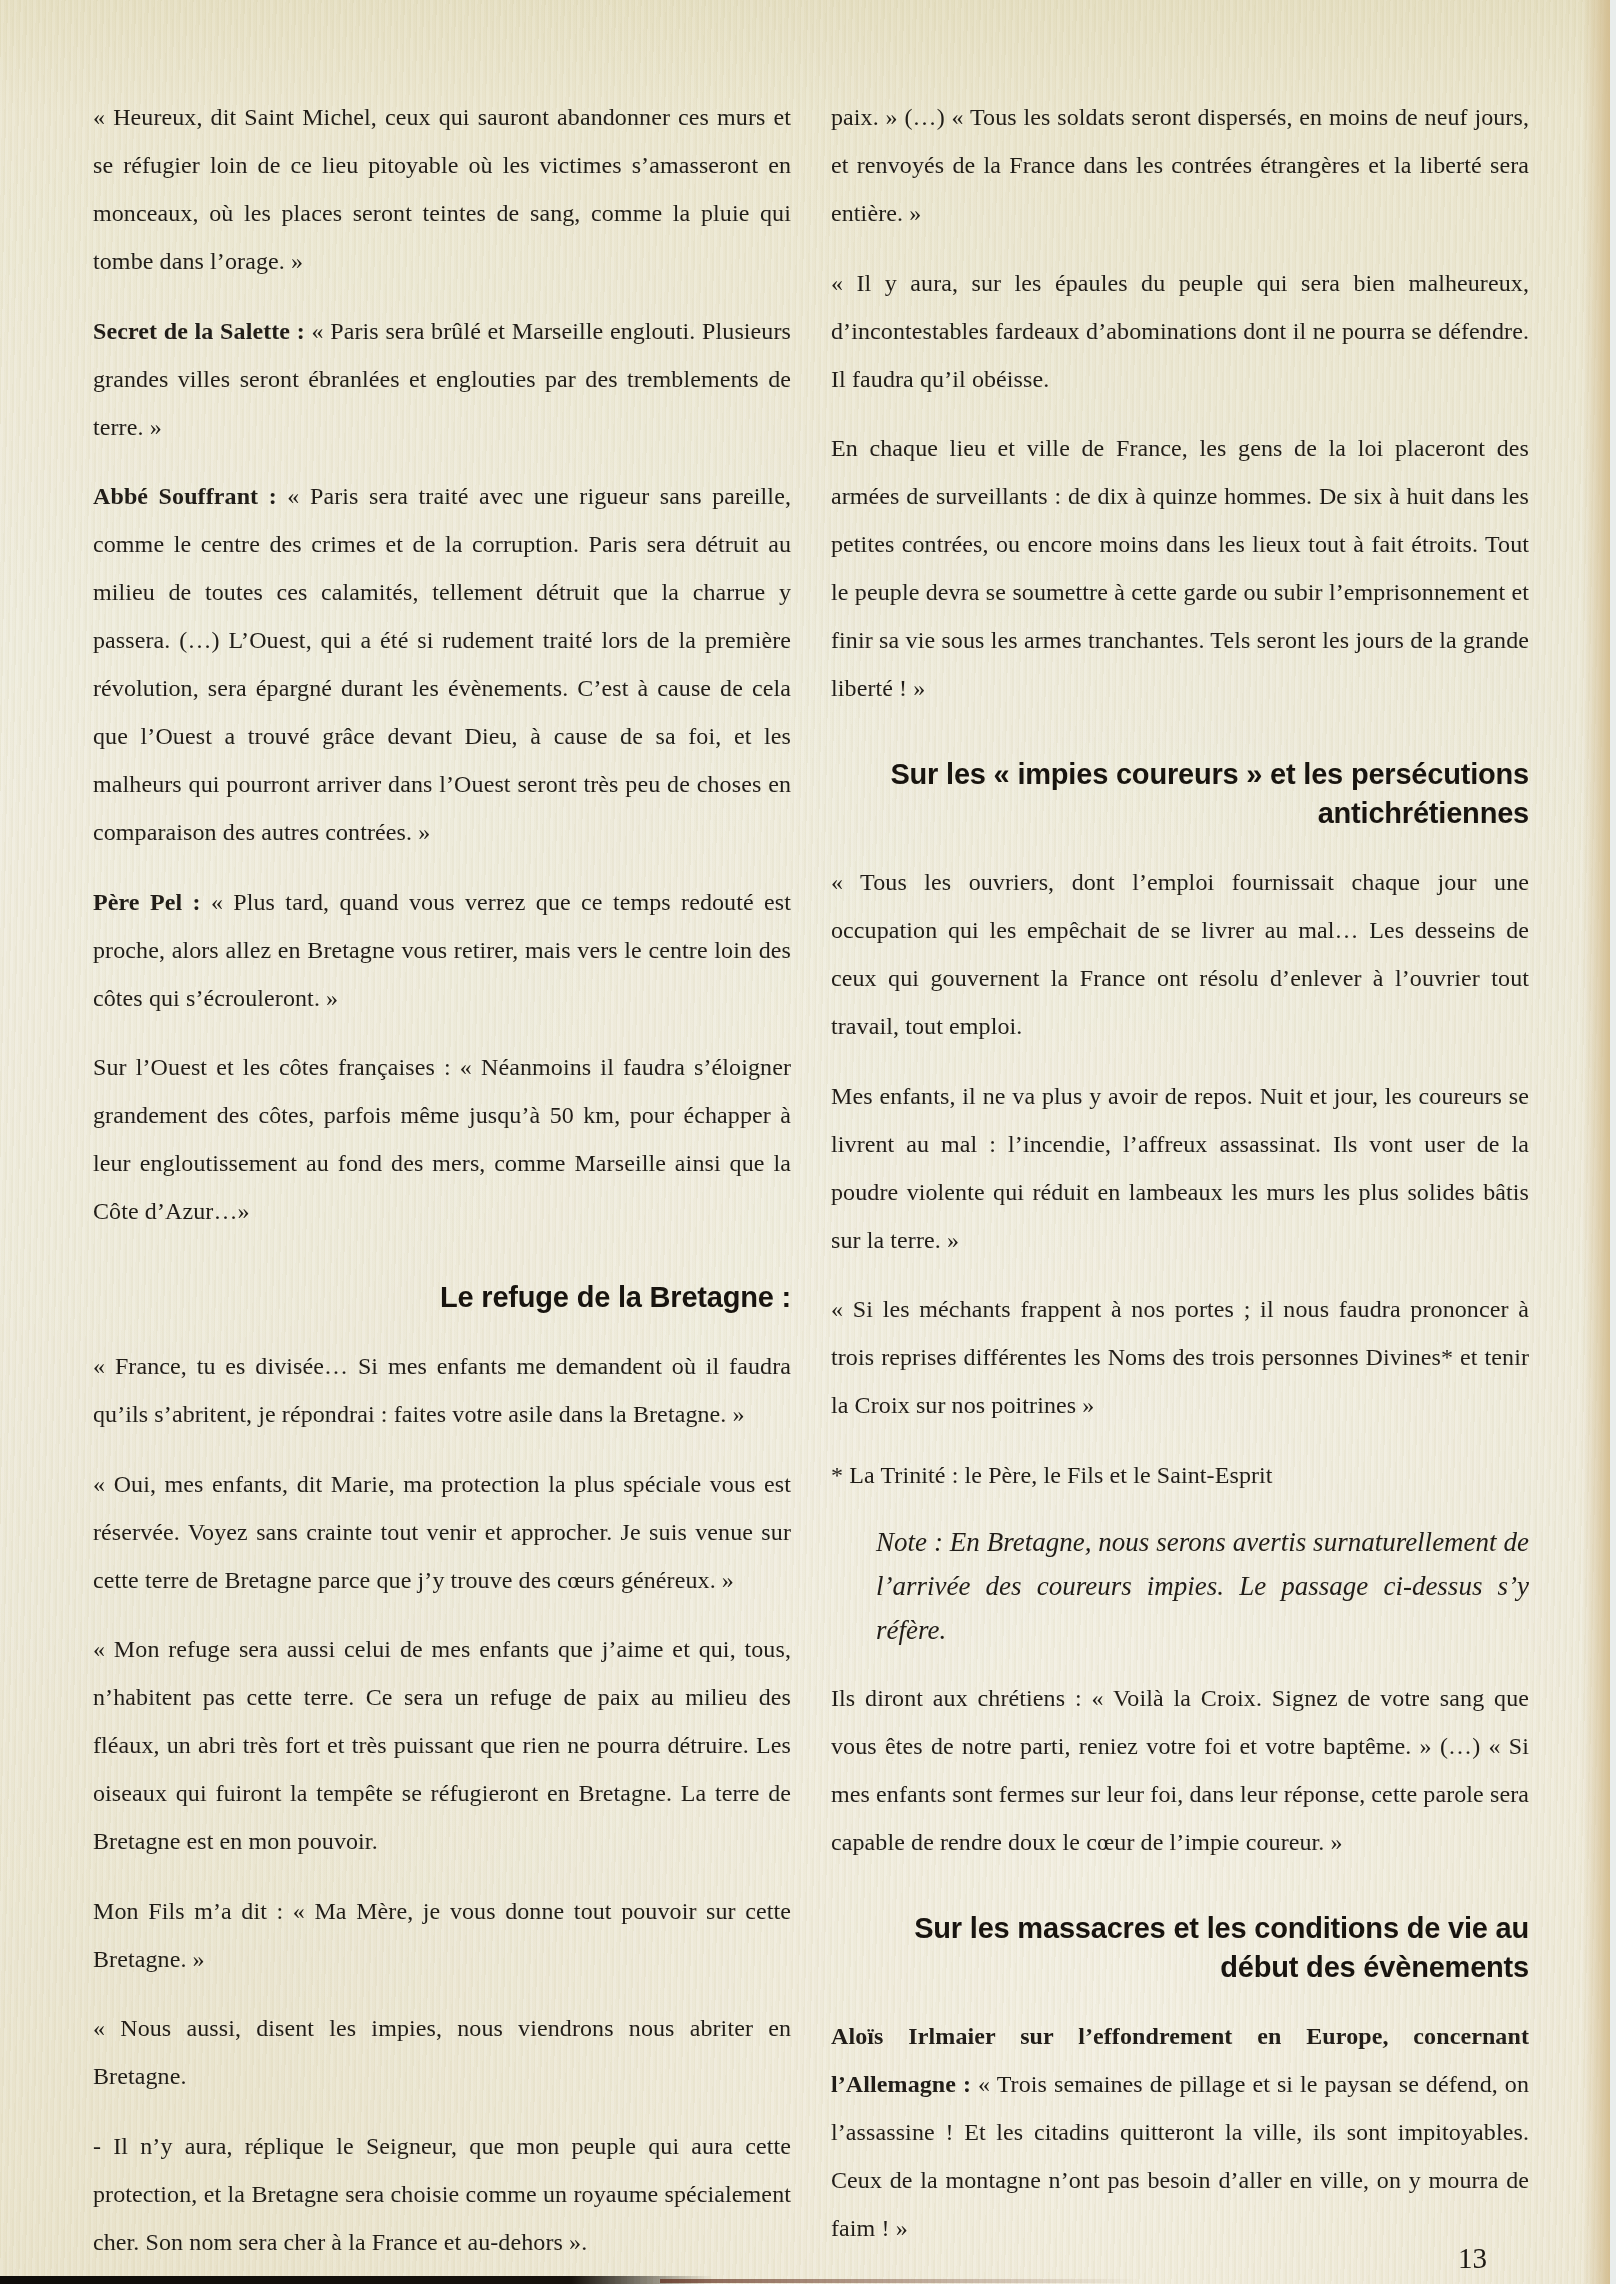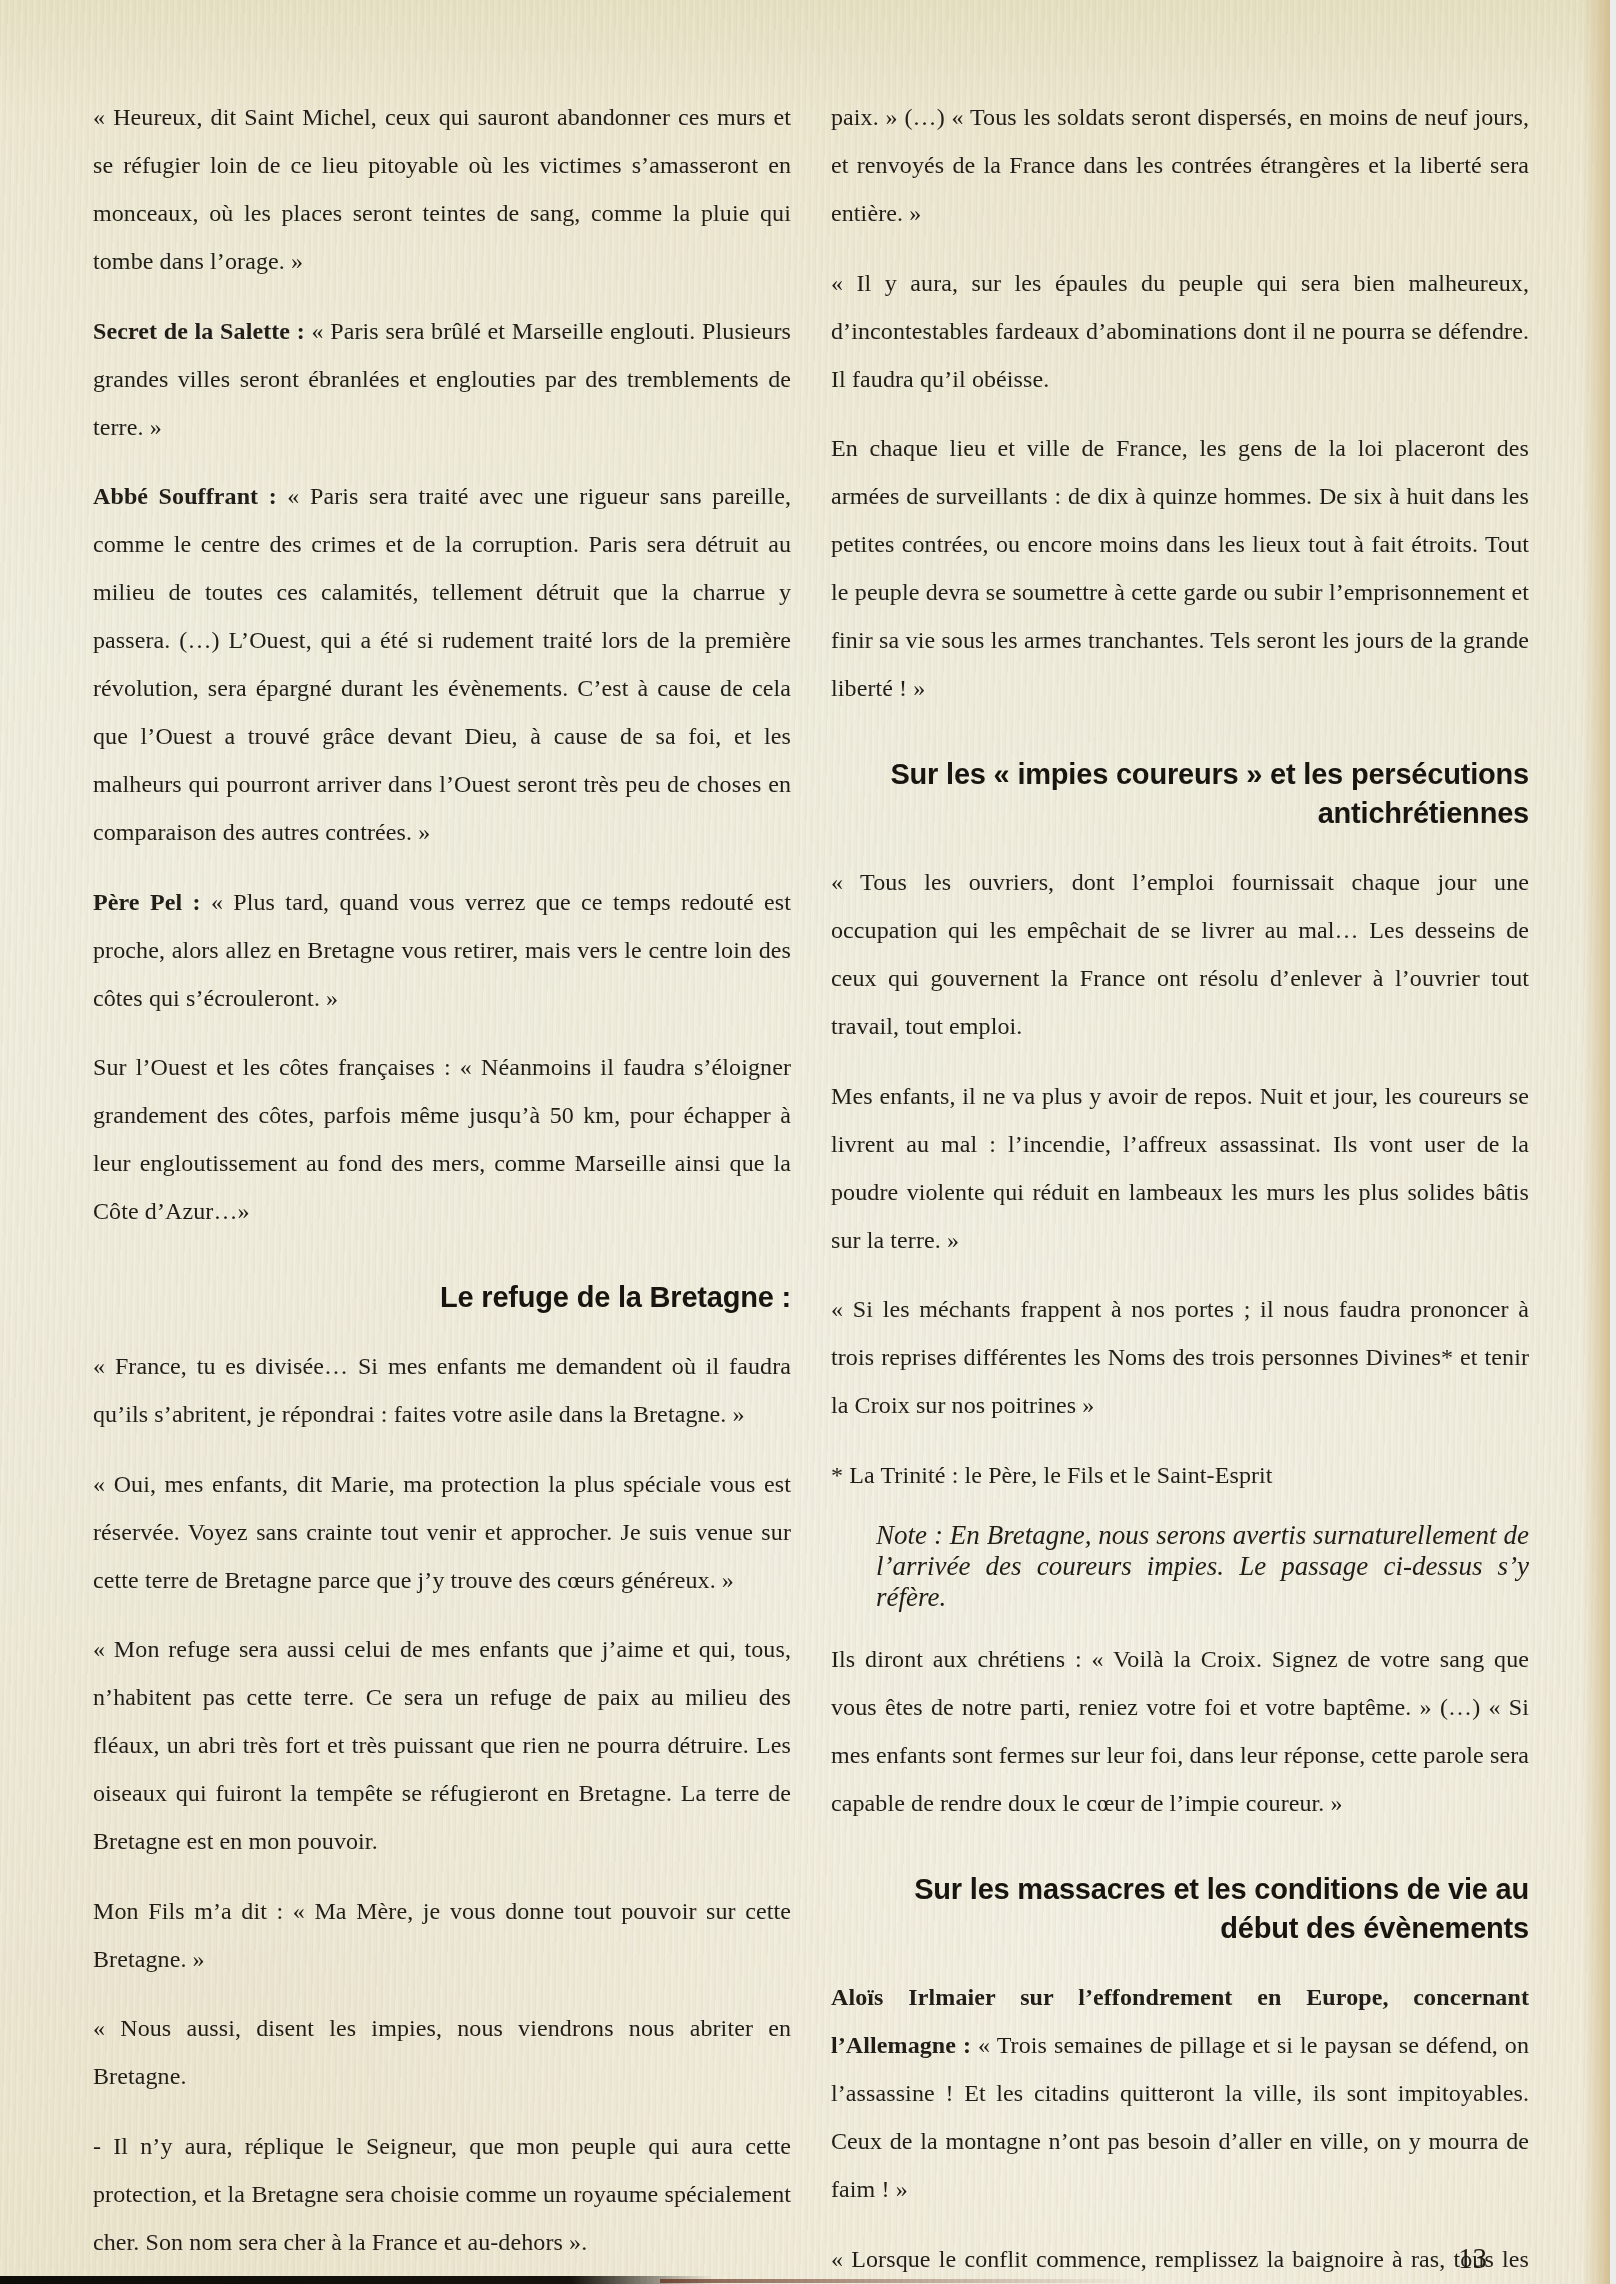--- a/index.html
+++ b/index.html
@@ -75,21 +75,21 @@
     line-height: 48px;
     text-align: justify;
     letter-spacing: 0.1px;
   }
   p.body-p .lead {
     font-weight: bold;
   }
   p.note-p {
     margin: 0 0 21.5px 45px;
     font-size: 27px;
-    line-height: 31px;
+    line-height: 44px;
     font-style: italic;
     text-align: justify;
   }
   h2.heading {
     font-family: "Liberation Sans", "DejaVu Sans", sans-serif;
     font-weight: 700;
     font-size: 29px;
     line-height: 39px;
     color: #18140f;
     letter-spacing: -0.2px;

